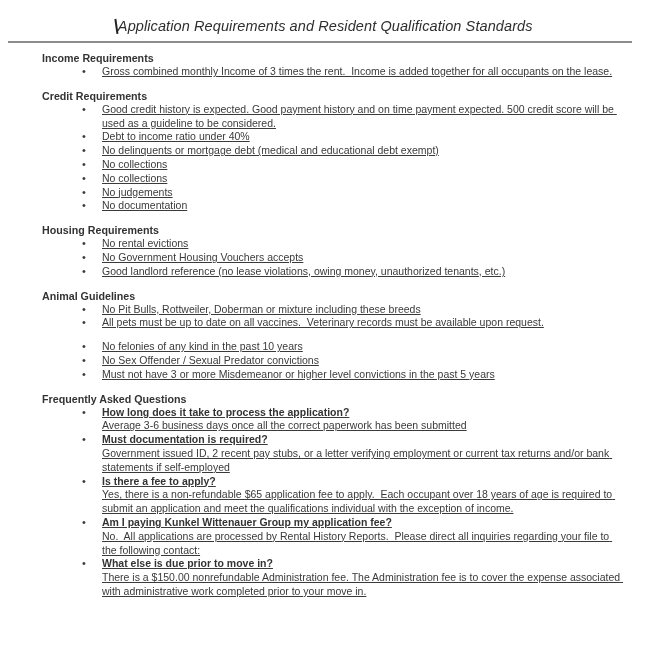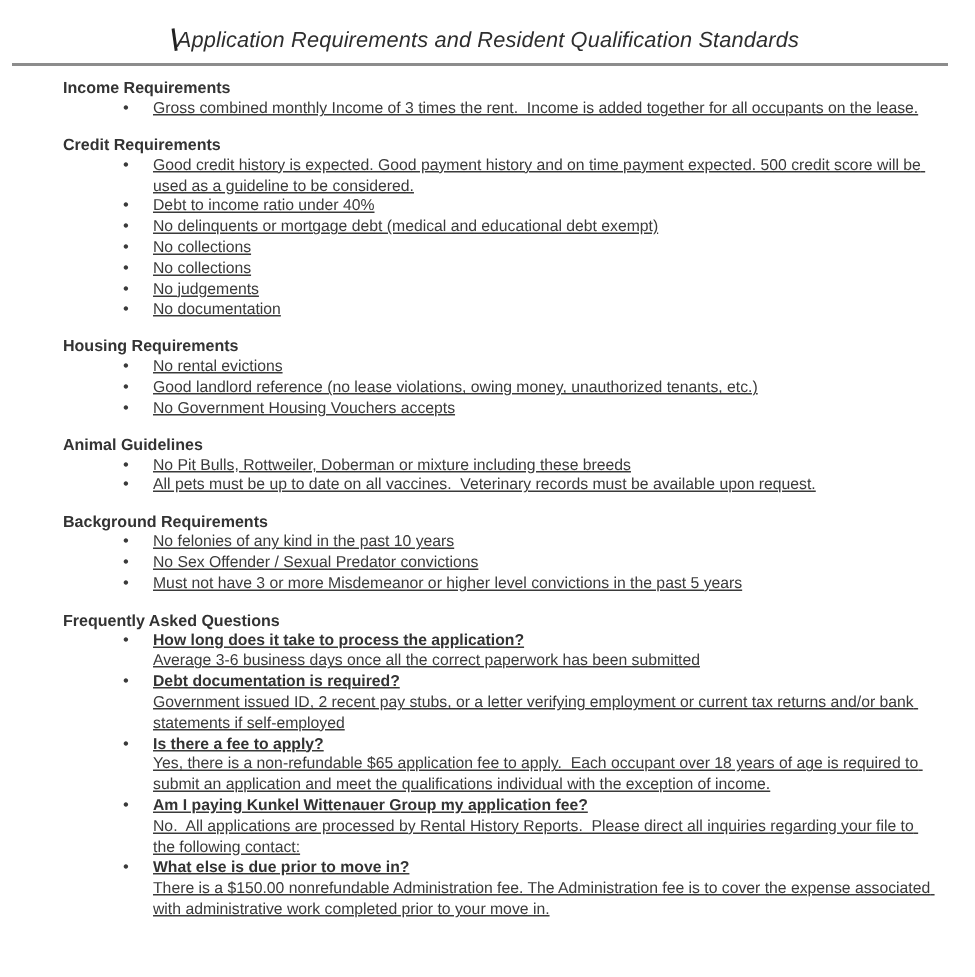--- a/index.html
+++ b/index.html
@@ -102,43 +102,42 @@
           <li>No collections</li>
           <li>No collections</li>
           <li>No judgements</li>
           <li>No documentation</li>
         </ul>
       </div>
       <div class="section">
         <div class="section-heading">Housing Requirements</div>
         <ul class="bullets">
           <li>No rental evictions</li>
+          <li>No Government Housing Vouchers accepts</li>
           <li>Good landlord reference (no lease violations, owing money, unauthorized tenants, etc.)</li>
-          <li>No Government Housing Vouchers accepts</li>
         </ul>
       </div>
       <div class="section">
         <div class="section-heading">Animal Guidelines</div>
         <ul class="bullets">
           <li>No Pit Bulls, Rottweiler, Doberman or mixture including these breeds</li>
           <li>All pets must be up to date on all vaccines.  Veterinary records must be available upon request.</li>
         </ul>
       </div>
       <div class="section">
-        <div class="section-heading">Background Requirements</div>
         <ul class="bullets">
           <li>No felonies of any kind in the past 10 years</li>
           <li>No Sex Offender / Sexual Predator convictions</li>
           <li>Must not have 3 or more Misdemeanor or higher level convictions in the past 5 years</li>
         </ul>
       </div>
       <div class="section">
         <div class="section-heading">Frequently Asked Questions</div>
         <ul class="bullets">
           <li><div class="faq-question">How long does it take to process the application?</div><div class="faq-answer">Average 3-6 business days once all the correct paperwork has been submitted</div></li>
-          <li><div class="faq-question">Debt documentation is required?</div><div class="faq-answer">Government issued ID, 2 recent pay stubs, or a letter verifying employment or current tax returns and/or bank statements if self-employed</div></li>
+          <li><div class="faq-question">Must documentation is required?</div><div class="faq-answer">Government issued ID, 2 recent pay stubs, or a letter verifying employment or current tax returns and/or bank statements if self-employed</div></li>
           <li><div class="faq-question">Is there a fee to apply?</div><div class="faq-answer">Yes, there is a non-refundable $65 application fee to apply.  Each occupant over 18 years of age is required to submit an application and meet the qualifications individual with the exception of income.</div></li>
           <li><div class="faq-question">Am I paying Kunkel Wittenauer Group my application fee?</div><div class="faq-answer">No.  All applications are processed by Rental History Reports.  Please direct all inquiries regarding your file to the following contact:</div></li>
           <li><div class="faq-question">What else is due prior to move in?</div><div class="faq-answer">There is a $150.00 nonrefundable Administration fee. The Administration fee is to cover the expense associated with administrative work completed prior to your move in.</div></li>
         </ul>
       </div>
     </div>
 </div>
 
 </body></html>

